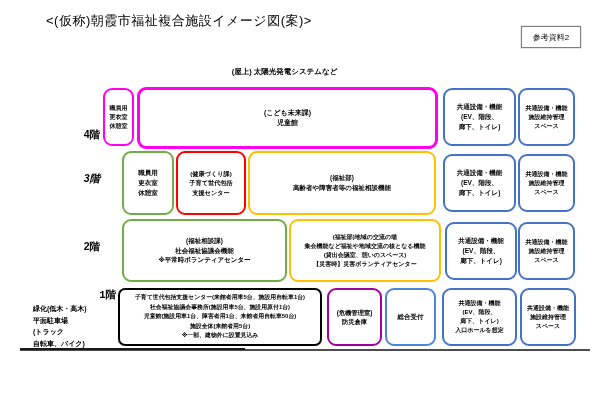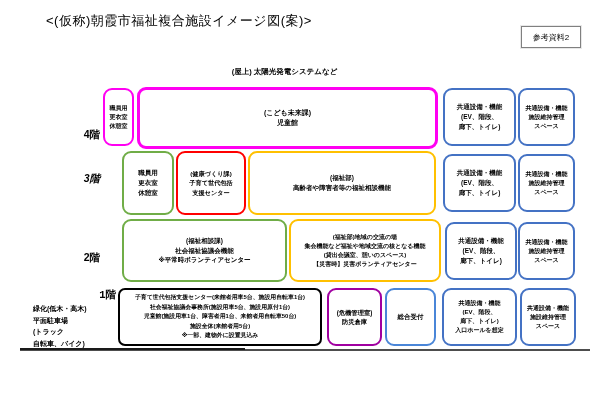--- a/index.html
+++ b/index.html
@@ -44,21 +44,21 @@
   .f2-maint{left:518px;top:222px;width:53px;height:54px;font-size:6px;}
 
   .f1-parking{left:118px;top:288px;width:200px;height:54px;font-size:5.9px;line-height:1.6;border-radius:7px;}
   .f1-disaster{left:327px;top:288px;width:51px;height:54px;font-size:6.3px;}
   .f1-reception{left:385px;top:288px;width:47px;height:54px;font-size:6.5px;border-color:#4a86d8;}
   .f1-common{left:442px;top:288px;width:71px;height:54px;font-size:6px;}
   .f1-maint{left:520px;top:288px;width:52px;height:54px;font-size:6px;}
 
   .lbl-4f{left:60px;top:108px;margin-top:20px;}
   .lbl-3f{left:60px;top:172px;font-style:italic;}
-  .lbl-2f{left:60px;top:251px;}
+  .lbl-2f{left:60px;top:240px;}
   .lbl-1f{left:76px;top:288px;font-family:Liberation Mono, monospace;}
 
   .site-note{left:33px;top:303px;font-size:7px;line-height:11.5px;white-space:pre-line;font-weight:600;}
   .ground-line{left:20px;top:349px;width:570px;height:2px;background:#4d4d4d;}
   .ground-line-left{left:20px;top:348px;width:225px;height:2px;background:#1a1a1a;}
 </style>
 </head>
 <body>
 
 <div class="abs title">&lt;(仮称)朝霞市福祉複合施設イメージ図(案)&gt;</div>

